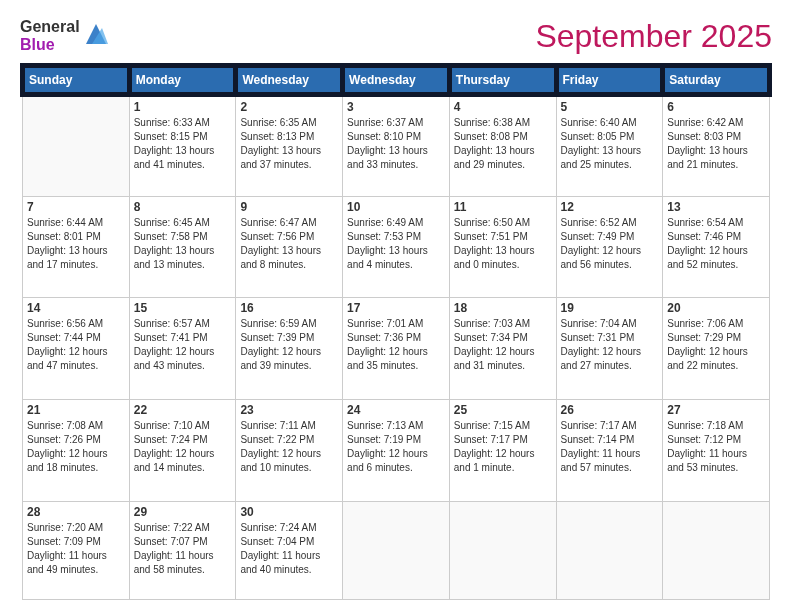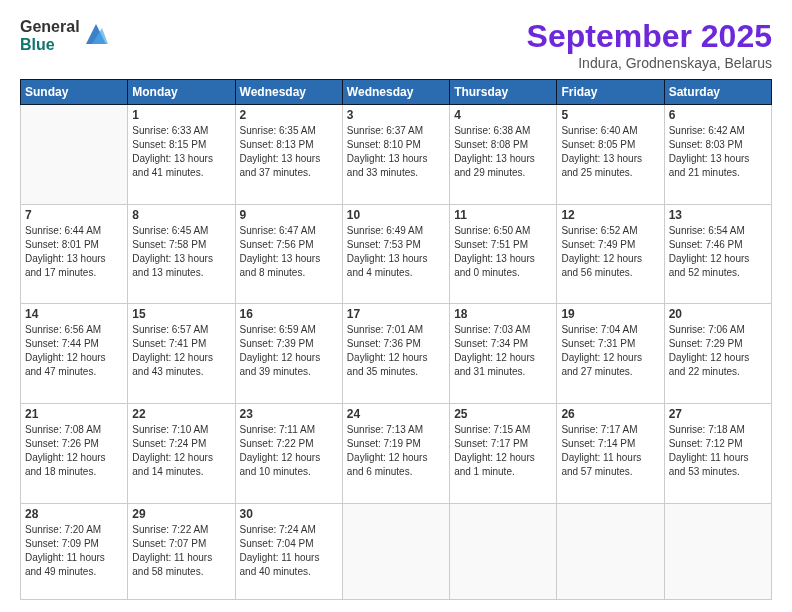--- a/index.html
+++ b/index.html
@@ -33,55 +33,55 @@
       line-height: 1.1;
     }
     .logo-general {
       font-size: 16px;
       font-weight: bold;
       color: #333;
     }
     .logo-blue {
       font-size: 16px;
       font-weight: bold;
-      color: #0f766e;
+      color: #a21caf;
     }
     .logo-icon {
       width: 28px;
       height: 28px;
       margin-left: 2px;
       margin-top: -4px;
     }
     .title-section {
       text-align: right;
     }
     .month-title {
       font-size: 32px;
-      color: #6d28d9;
-      font-weight: bold;
+      color: #be185d;
+      font-weight: normal;
     }
     .subtitle {
       font-size: 14px;
       color: #555;
     }
     .calendar {
       flex: 1;
       border: 1px solid #ccc;
       border-collapse: collapse;
       width: 100%;
       table-layout: fixed;
     }
     .calendar th {
       background: #2b6cb0;
       color: #fff;
       font-size: 12px;
       font-weight: bold;
       padding: 5px 4px;
       text-align: left;
-      border: 1px solid #0f172a;
+      border: 5px solid #0f172a;
     }
     .calendar td {
       border: 1px solid #ccc;
       vertical-align: top;
       padding: 3px 4px;
       font-size: 10px;
       color: #333;
       height: 82px;
     }
     .day-num {
@@ -111,21 +111,20 @@
         <span class="logo-general">General</span>
         <span class="logo-blue">Blue</span>
       </div>
       <svg class="logo-icon" viewBox="0 0 28 28" xmlns="http://www.w3.org/2000/svg">
         <polygon points="4,24 14,4 24,24" fill="#1a6bbf" opacity="0.85"></polygon>
         <polygon points="10,24 20,8 26,24" fill="#4da6e8" opacity="0.7"></polygon>
       </svg>
     </div>
     <div class="title-section">
       <div class="month-title">September 2025</div>
-      <div class="subtitle">Indura, Grodnenskaya, Belarus</div>
     </div>
   </div>
 
   <table class="calendar">
     <thead>
       <tr>
         <th>Sunday</th>
         <th>Monday</th>
         <th>Wednesday</th>
         <th>Wednesday</th>

